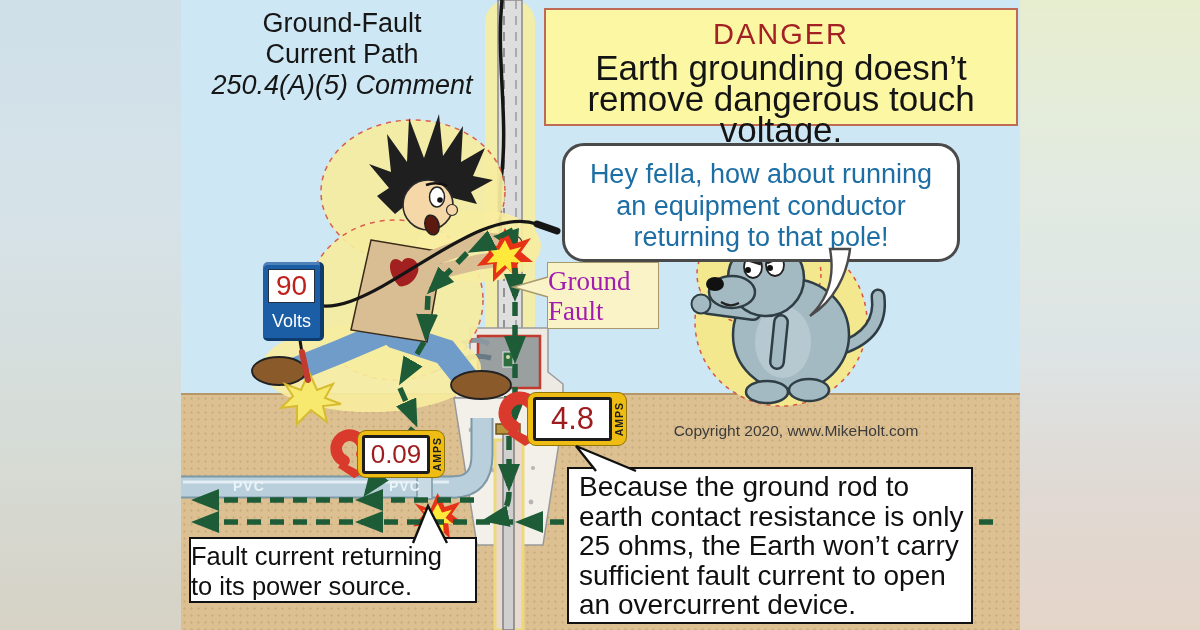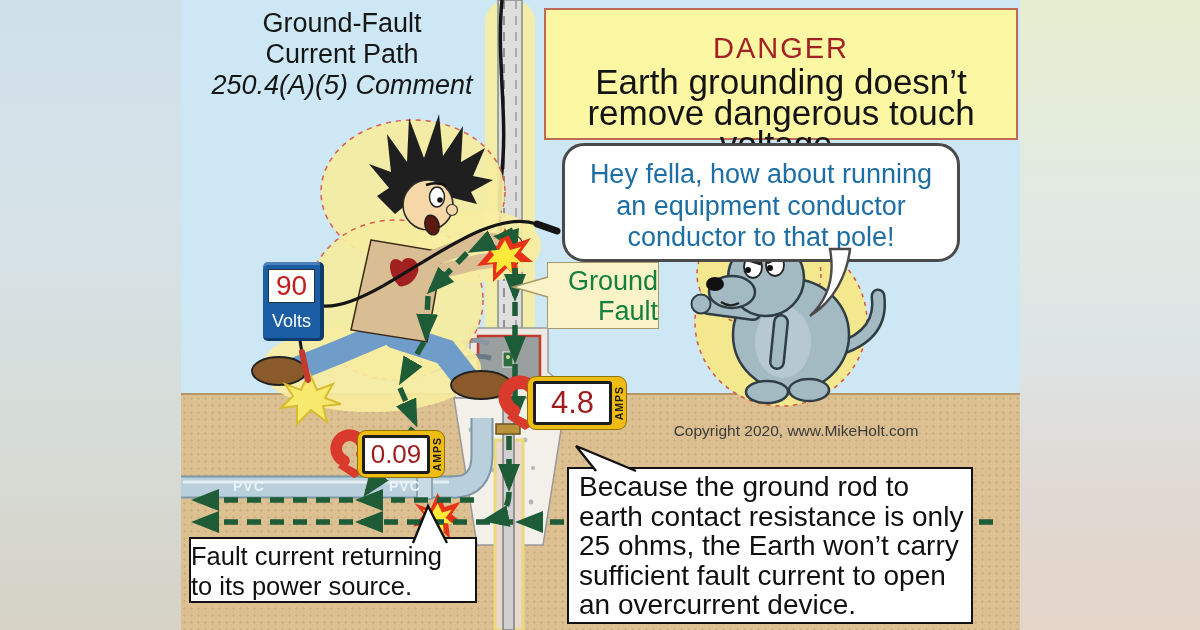--- a/index.html
+++ b/index.html
@@ -19,50 +19,50 @@
      border-top:2px solid #b5976a;}
   svg.bg{position:absolute;left:0;top:0;z-index:5;}
   svg.overlay{position:absolute;left:0;top:0;z-index:50;pointer-events:none;}
 
   
   .block{position:absolute;z-index:20;}
   .main-title{left:2px;top:8px;width:318px;text-align:center;color:#161616;
      font-size:27px;line-height:31px;}
   .main-title .t-em{font-style:italic;}
   .danger{left:363px;top:8px;width:470px;height:108px;background:#fbf7a3;
-     border:2px solid #bf6a55;text-align:center;padding-top:20px;}
+     border:2px solid #bf6a55;text-align:center;padding-top:6px;}
   .danger .dhead{color:#a32125;font-size:29px;letter-spacing:2px;line-height:36px;}
   .danger .dline{color:#141414;font-size:35px;line-height:31px;}
   .bubble{left:381px;top:143px;width:392px;height:100px;background:#fff;
      border:3px solid #4a4a4a;border-radius:22px;text-align:center;padding-top:13px;
      color:#1c6ea4;font-size:27px;line-height:31.5px;}
   .gf-label{left:366px;top:262px;width:110px;height:62px;background:#faf3c8;
-     border:1.5px solid #a89a6e;text-align:right;color:#15803d;font-size:27px;
-     line-height:30px;padding-top:3px;}
+     border:1.5px solid #a89a6e;text-align:left;color:#a21caf;font-size:27px;
+     line-height:30px;padding-top:3px;font-family:Liberation Serif, serif;}
   .copyright{left:460px;top:422px;width:310px;text-align:center;color:#3b3b3b;font-size:15.5px;}
   .caption{background:#fff;border:2.5px solid #111;color:#101010;z-index:20;}
   .cap1{left:8px;top:537px;width:284px;height:60px;text-align:left;
      font-size:25.5px;line-height:30px;padding-top:2px;}
   .cap2{left:386px;top:467px;width:392px;height:150px;font-size:28px;line-height:29.5px;
      padding:3px 0 0 10px;}
   .pvc{position:absolute;z-index:21;top:478px;color:#eaf3f8;font-size:14px;
      font-weight:bold;letter-spacing:1px;}
   .pvc1{left:52px;} .pvc2{left:208px;}
 
   
   .voltmeter{left:82px;top:262px;width:57px;height:76px;background:#1b5ea6;border-radius:5px;
      border-right:4px solid #0e3b6e;border-bottom:3px solid #0e3b6e;z-index:22;
      box-shadow:inset 0 3px 0 rgba(255,255,255,.22);}
   .vdisplay{margin:7px 5px 8px 5px;background:#fff;border:1px solid #203040;text-align:center;
      color:#c0201c;font-size:28px;line-height:32px;}
   .vunit{color:#fff;font-size:18px;text-align:center;margin-top:1px;}
 
   
   .clampmeter{position:absolute;z-index:22;}
-  .cm48{left:314px;top:370px;width:132px;height:66px;}
+  .cm48{left:314px;top:386px;width:132px;height:66px;}
   .cm009{left:146px;top:424px;width:120px;height:58px;}
   .hook{position:absolute;left:0;top:4px;}
   .cbody{position:absolute;background:#eebc13;border:1px solid #8f7406;border-radius:9px;
      display:flex;align-items:center;}
   .cm48 .cbody{left:32px;top:6px;width:98px;height:52px;}
   .cm009 .cbody{left:30px;top:6px;width:86px;height:46px;}
   .cdisplay{background:#fff;border:3px solid #1d1d1d;border-radius:3px;color:#9e1b1e;
      text-align:center;flex:1;}
   .cm48 .cdisplay{margin-left:5px;font-size:31px;line-height:38px;}
   .cm009 .cdisplay{margin-left:4px;font-size:26px;line-height:33px;}
@@ -224,21 +224,21 @@
 
     <div class="block danger">
       <div class="dhead">DANGER</div>
       <div class="dline">Earth grounding doesn’t</div>
       <div class="dline">remove dangerous touch voltage.</div>
     </div>
 
     <div class="block bubble">
       <div>Hey fella, how about running</div>
       <div>an equipment conductor</div>
-      <div>conductor to that pole!</div>
+      <div>returning to that pole!</div>
     </div>
 
     <div class="block gf-label">
       <div>Ground</div>
       <div>Fault</div>
     </div>
 
     <div class="block voltmeter">
       <div class="vdisplay">90</div>
       <div class="vunit">Volts</div>

